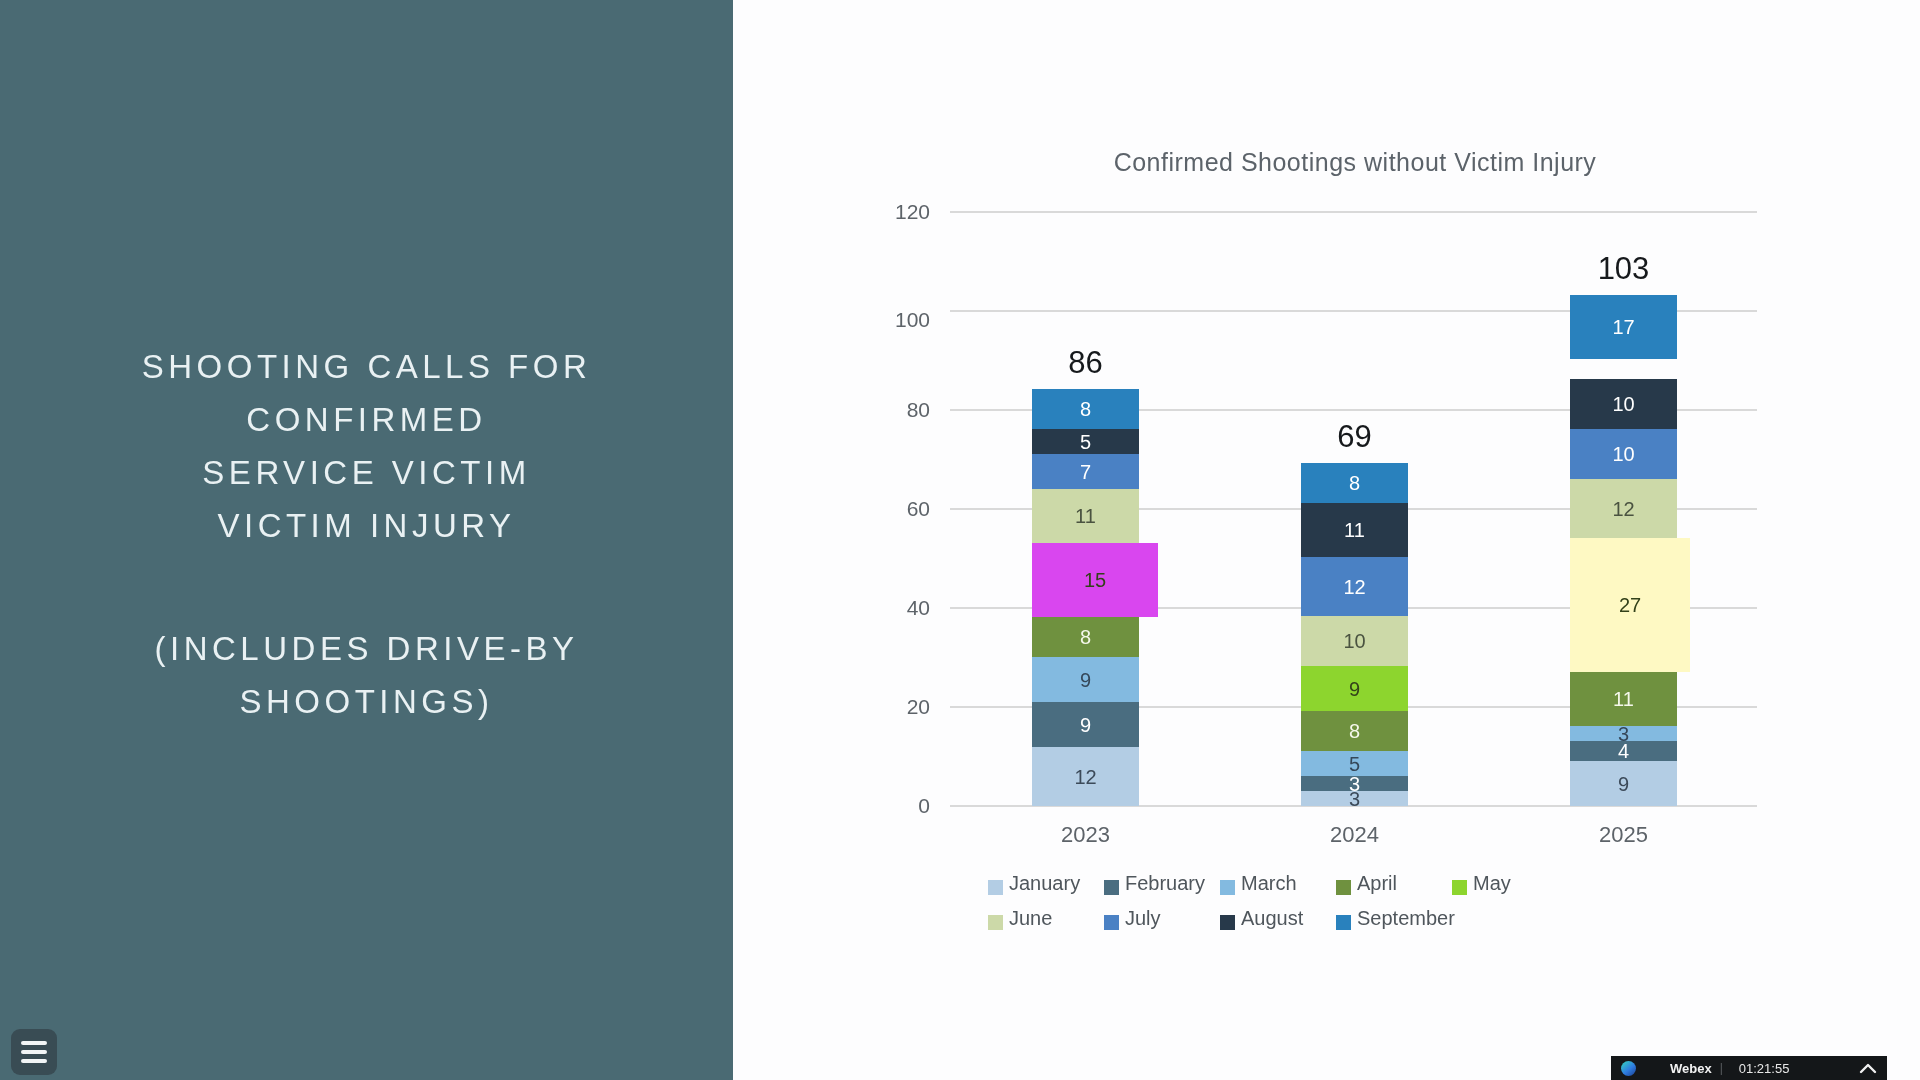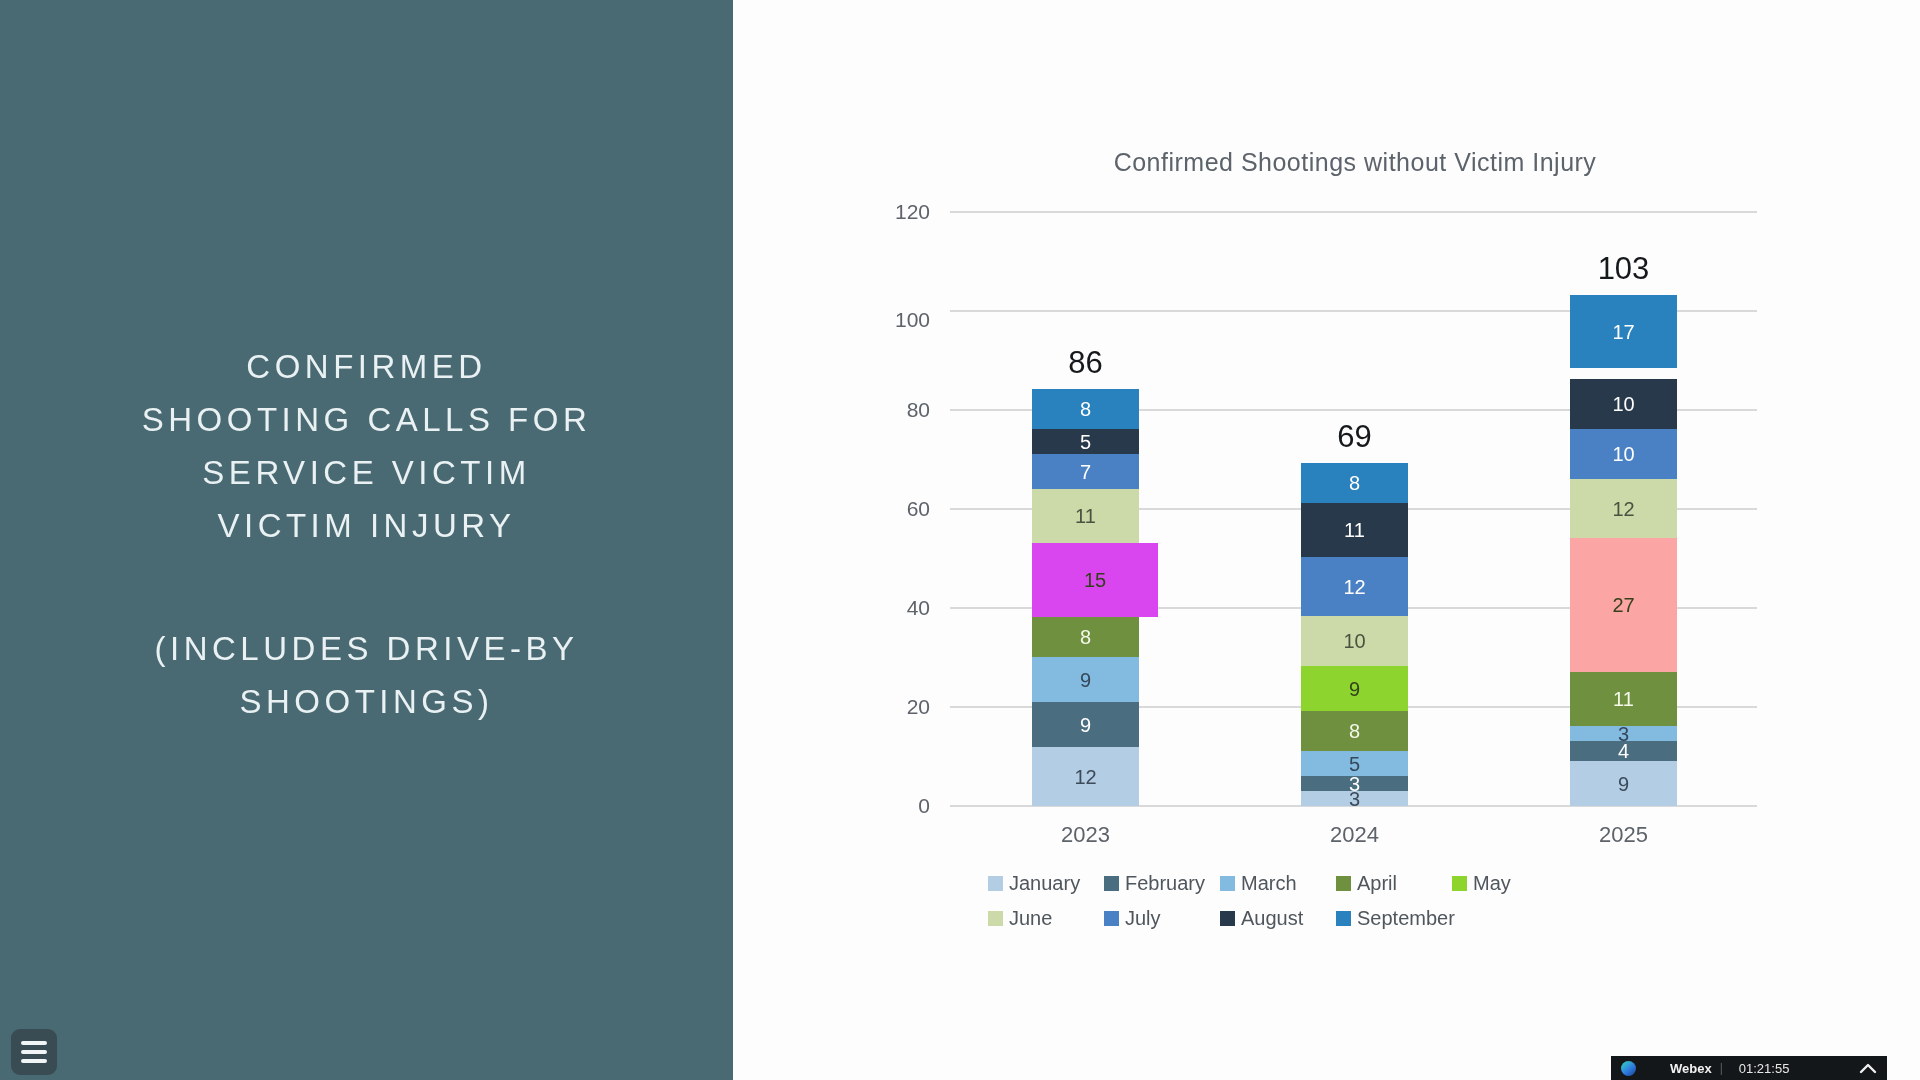--- a/index.html
+++ b/index.html
@@ -30,21 +30,21 @@
   .ytick { position:absolute; width:70px; text-align:right; font-size:21px;
            color:#5d6369; }
   .seg { position:absolute; display:flex; align-items:center; justify-content:center;
          font-size:20px; line-height:1; overflow:visible; }
   .total { position:absolute; text-align:center; font-size:31px; color:#16191c; }
   .xlabel { position:absolute; text-align:center; font-size:22px; color:#5d6369; }
 
   
   .legend { position:absolute; left:988px; top:872px; display:grid;
             grid-template-columns:repeat(5,116px); row-gap:12px; }
-  .legend-item { display:flex; align-items:center; gap:6px; }
+  .legend-item { display:flex; align-items:flex-end; gap:6px; }
   .legend-swatch { width:15px; height:15px; flex:0 0 15px; }
   .legend-label { font-size:20px; color:#4f565c; }
 
   
   .webex-bar { position:absolute; left:1611px; top:1056px; width:276px; height:24px;
                background:#141719; display:flex; align-items:center; padding:0 10px;
                cursor:pointer; }
   .webex-logo { width:15px; height:15px; border-radius:50%;
                 background:linear-gradient(140deg,#35d0c0 5%,#2f7de1 55%,#1b3e8f 100%);
                 margin-right:7px; flex:0 0 15px; }
@@ -54,22 +54,22 @@
   .webex-chevron { margin-left:auto; display:flex; align-items:center; }
 </style>
 </head>
 <body>
 
 <div class="slide">
 
   <div class="left-panel">
     <div class="left-text">
       <div id="heading-lines">
+          <div class="line">SHOOTING CALLS FOR</div>
           <div class="line">CONFIRMED</div>
-          <div class="line">SHOOTING CALLS FOR</div>
           <div class="line">SERVICE VICTIM</div>
           <div class="line">VICTIM INJURY</div>
         </div>
       <div class="heading-gap"></div>
       <div id="subheading-lines">
           <div class="line">(INCLUDES DRIVE-BY</div>
           <div class="line">SHOOTINGS)</div>
         </div>
     </div>
   </div>
@@ -116,25 +116,25 @@
       <div class="seg" style="left: 1301px; width: 107px; height: 50px; top: 616px; background: rgb(204, 217, 168); color: rgb(74, 83, 64);">10</div>
       <div class="seg" style="left: 1301px; width: 107px; height: 59px; top: 557px; background: rgb(74, 129, 196); color: rgb(255, 255, 255);">12</div>
       <div class="seg" style="left: 1301px; width: 107px; height: 54px; top: 503px; background: rgb(39, 57, 74); color: rgb(255, 255, 255);">11</div>
       <div class="seg" style="left: 1301px; width: 107px; height: 40px; top: 463px; background: rgb(41, 129, 189); color: rgb(255, 255, 255);">8</div>
       <div class="total" style="left: 1274.5px; width: 160px; top: 419px;">69</div>
       <div class="xlabel" style="left: 1274.5px; width: 160px; top: 822px;">2024</div>
       <div class="seg" style="left: 1570px; width: 107px; height: 45px; top: 761px; background: rgb(179, 205, 228); color: rgb(60, 74, 89);">9</div>
       <div class="seg" style="left: 1570px; width: 107px; height: 20px; top: 741px; background: rgb(74, 109, 128); color: rgb(255, 255, 255);">4</div>
       <div class="seg" style="left: 1570px; width: 107px; height: 15px; top: 726px; background: rgb(131, 186, 224); color: rgb(53, 72, 90);">3</div>
       <div class="seg" style="left: 1570px; width: 107px; height: 54px; top: 672px; background: rgb(111, 145, 63); color: rgb(244, 247, 234);">11</div>
-      <div class="seg" style="left: 1570px; width: 107px; height: 134px; top: 538px; background: #fca5a5; color: rgb(51, 66, 26);">27</div>
+      <div class="seg" style="left: 1570px; width: 120px; height: 134px; top: 538px; background: #fef9c3; color: rgb(51, 66, 26);">27</div>
       <div class="seg" style="left: 1570px; width: 107px; height: 59px; top: 479px; background: rgb(204, 217, 168); color: rgb(74, 83, 64);">12</div>
       <div class="seg" style="left: 1570px; width: 107px; height: 50px; top: 429px; background: rgb(74, 129, 196); color: rgb(255, 255, 255);">10</div>
       <div class="seg" style="left: 1570px; width: 107px; height: 50px; top: 379px; background: rgb(39, 57, 74); color: rgb(255, 255, 255);">10</div>
-      <div class="seg" style="left: 1570px; width: 107px; height: 73px; top: 295px; background: rgb(41, 129, 189); color: rgb(255, 255, 255);">17</div>
+      <div class="seg" style="left: 1570px; width: 107px; height: 64px; top: 295px; background: rgb(41, 129, 189); color: rgb(255, 255, 255);">17</div>
       <div class="total" style="left: 1543.5px; width: 160px; top: 251px;">103</div>
       <div class="xlabel" style="left: 1543.5px; width: 160px; top: 822px;">2025</div>
     </div>
 
   <div class="legend" id="legend">
       <div class="legend-item">
         <span class="legend-swatch" style="background: rgb(179, 205, 228);"></span>
         <span class="legend-label">January</span>
       </div>
       <div class="legend-item">

